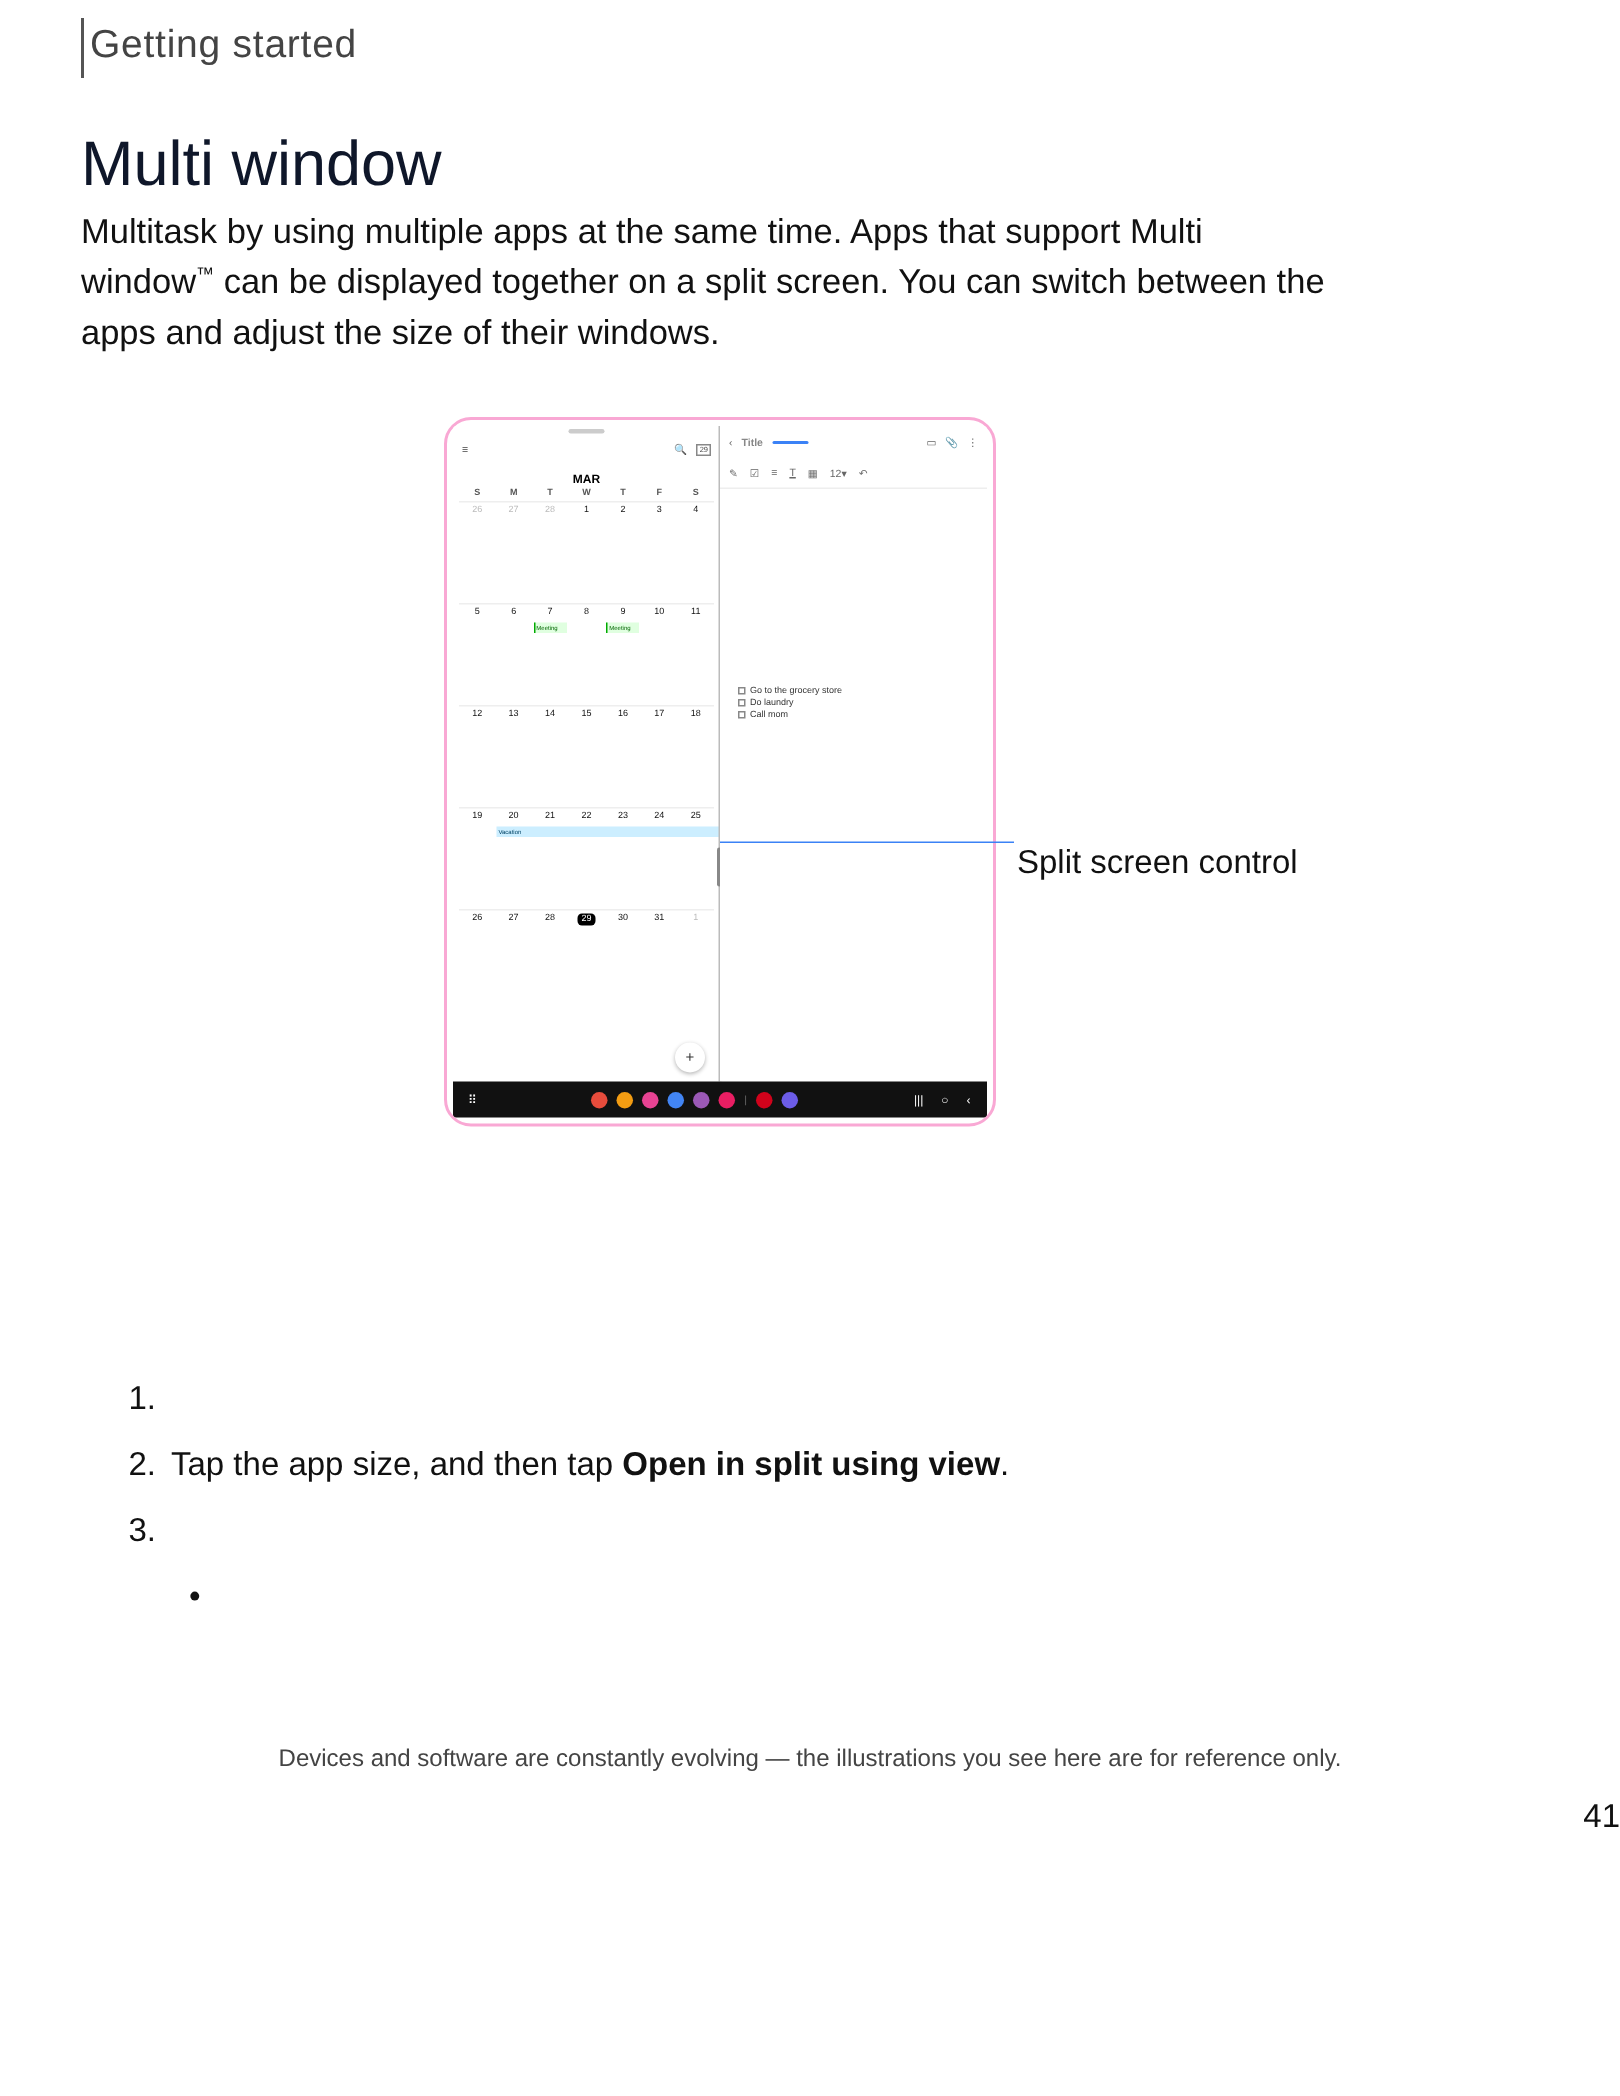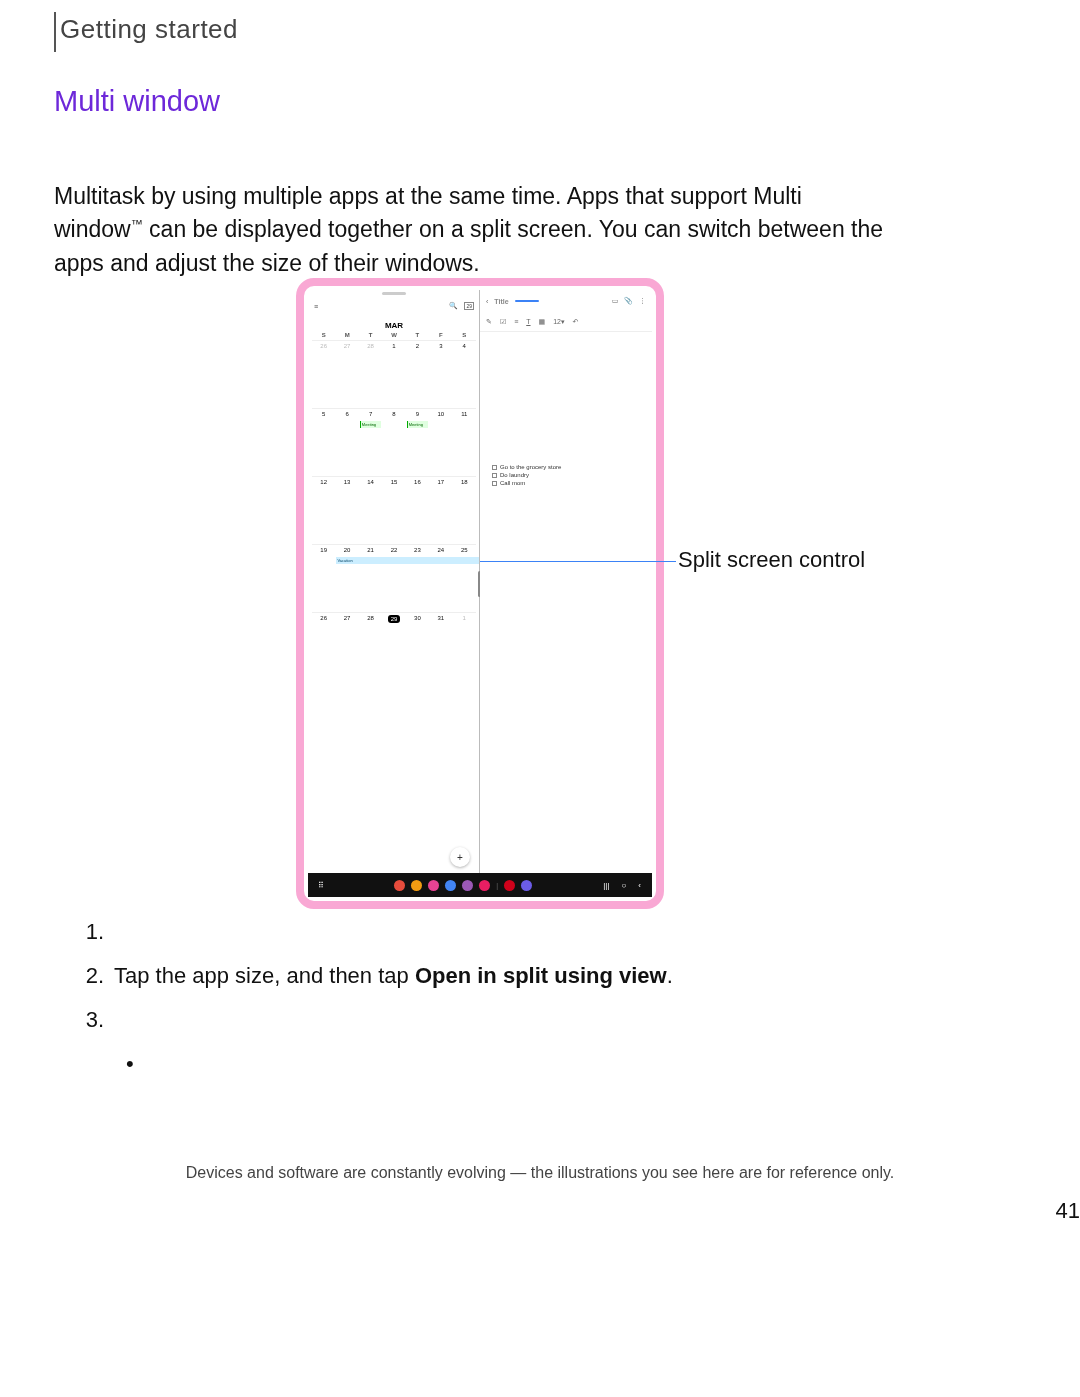--- a/index.html
+++ b/index.html
@@ -6,27 +6,27 @@
   body {
     width: 1080px;
     height: 1397px;
     background: #fff;
     font-family: Arial, Helvetica, sans-serif;
     position: relative;
     color: #111;
   }
   .left-rule { position: absolute; left: 54px; top: 12px; height: 40px; border-left: 2px solid #555; }
   .breadcrumb { position: absolute; left: 60px; top: 14px; font-size: 26px; color: #444; font-weight: 400; letter-spacing: 0.5px; }
-  .title { position: absolute; left: 54px; top: 85px; font-size: 29px; color: #6d28d9; font-weight: 500; }
-  .intro { position: absolute; left: 54px; top: 138px; width: 830px; font-size: 23px; line-height: 1.45; color: #111; margin-top: 42px; }
+  .title { position: absolute; left: 54px; top: 85px; font-size: 42px; color: #0f172a; font-weight: 500; }
+  .intro { position: absolute; left: 54px; top: 138px; width: 830px; font-size: 23px; line-height: 1.45; color: #111; }
   .tm { font-size: 12px; vertical-align: super; }
 
   
   .phone-wrap { position: absolute; left: 296px; top: 278px; width: 368px; height: 586px; }
-  .phone { width: 368px; height: 631px; border: 8px solid #f9a8d4; border-radius: 18px; background: #fff; position: relative; overflow: hidden; }
+  .phone { width: 368px; height: 473px; border: 2px solid #f9a8d4; border-radius: 18px; background: #fff; position: relative; overflow: hidden; }
   .split-divider { position: absolute; left: 50%; top: 4px; bottom: 28px; width: 2px; background: #bbb; transform: translateX(-1px); }
   .split-slider { position: absolute; left: 50%; top: 285px; width: 3px; height: 26px; background: #888; border-radius: 2px; transform: translateX(-2px); }
 
   
   .pane-left { position: absolute; left: 4px; right: 50%; top: 4px; bottom: 28px; background: #fff; }
   .cal-top { height: 22px; display:flex; align-items:center; padding: 0 6px; font-size: 7px; color:#444; gap:6px; }
   .cal-top .sp { flex:1; }
   .handle { width: 24px; height: 3px; background:#ccc; border-radius:2px; margin: 2px auto 0; }
   .month-label { text-align:center; font-size:8px; font-weight:bold; color:#000; margin-top:4px; }
   .cal-grid { padding: 0 4px; }
@@ -54,21 +54,21 @@
   
   .taskbar { position:absolute; left:4px; right:4px; bottom:4px; height:24px; background:#111; display:flex; align-items:center; padding:0 8px; gap:6px; }
   .task-icon { width:10px; height:10px; border-radius:3px; }
   .task-icon.grid { background:none; color:#fff; font-size:8px; display:flex; align-items:center; justify-content:center;}
   .tsep { flex:1; }
   .ci { width:11px; height:11px; border-radius:50%; }
   .navsym { color:#fff; font-size:8px; margin:0 3px; }
 
   
   .callout-line { position:absolute; top: 561px; left: 480px; width: 196px; height: 0; border-top: 1.5px solid #3b82f6; }
-  .callout-text { position:absolute; top: 547px; left: 678px; font-size: 22px; color:#111; }
+  .callout-text { position:absolute; top: 562px; left: 678px; font-size: 22px; color:#111; }
 
   
   .steps { position:absolute; left: 84px; top: 916px; width: 810px; font-size: 22px; color:#111; }
   .step-row { display:flex; gap: 10px; margin-bottom: 12px; line-height: 1.45; }
   .step-num { min-width: 20px; text-align:right; }
   .recent-icon { display:inline-block; letter-spacing: -1px; vertical-align: -2px; font-weight: 400; margin: 0 2px 0 0;}
   .recent-icon span { display:inline-block; width:3px; height:18px; background:#444; margin-right:3px;}
   .bullet-row { display:flex; gap:10px; margin-left: 42px; line-height:1.45; }
   .bullet-dot { min-width: 12px; }
   b { font-weight: 700; }

